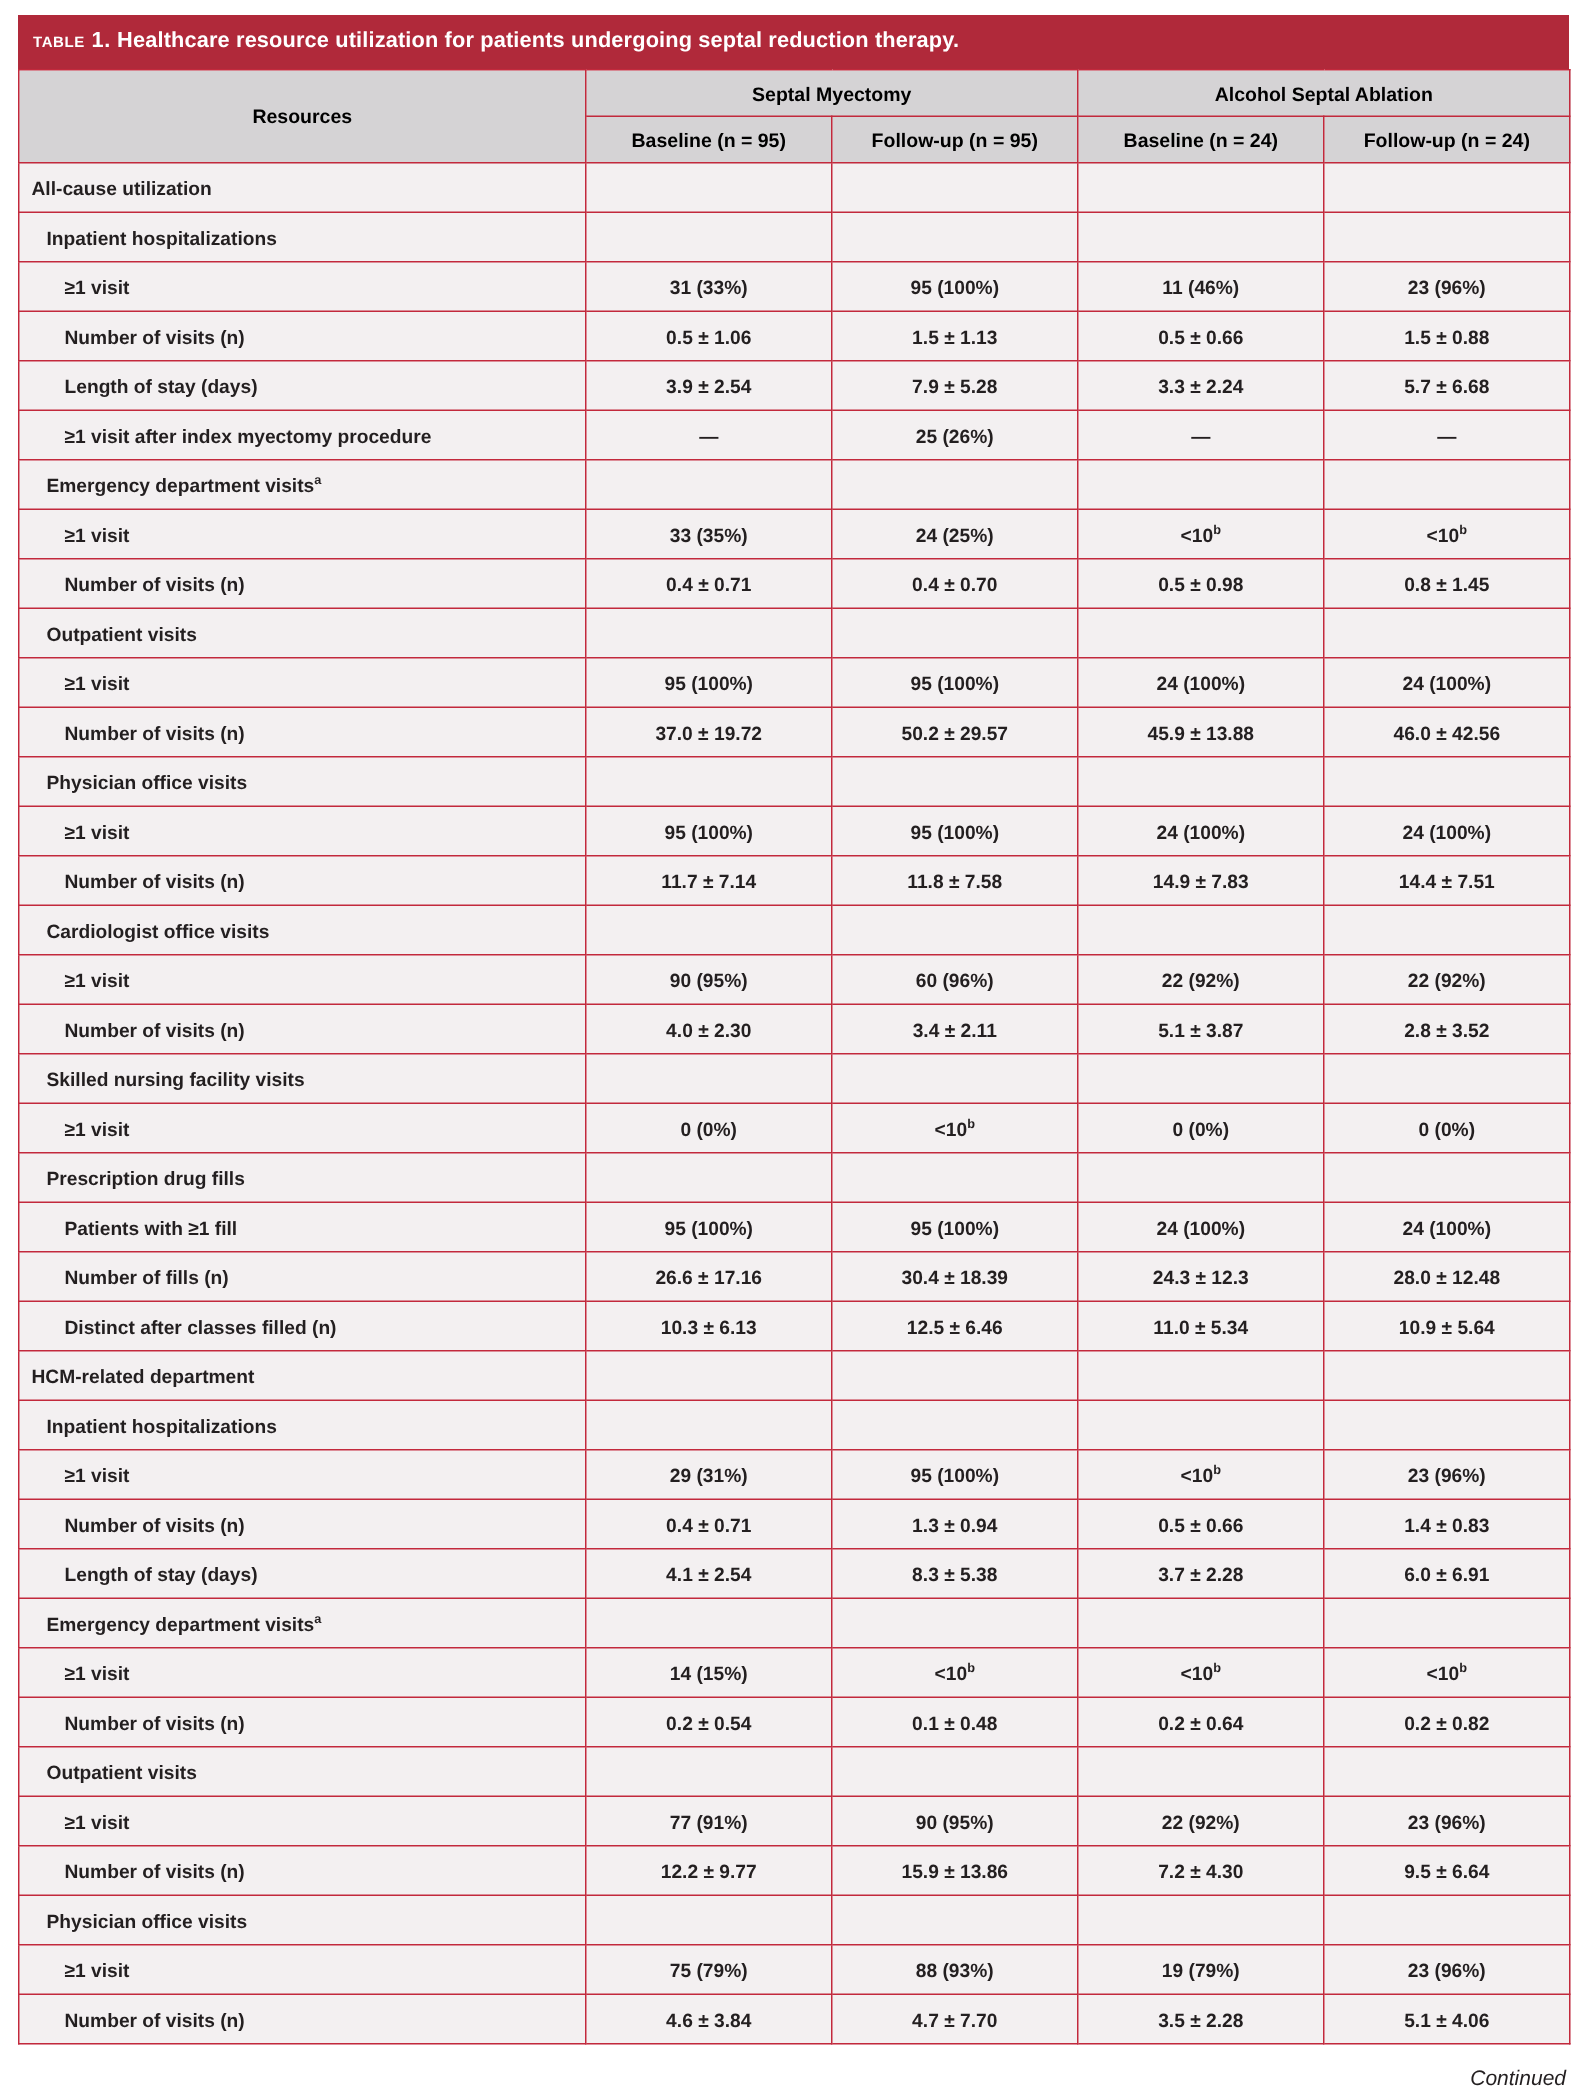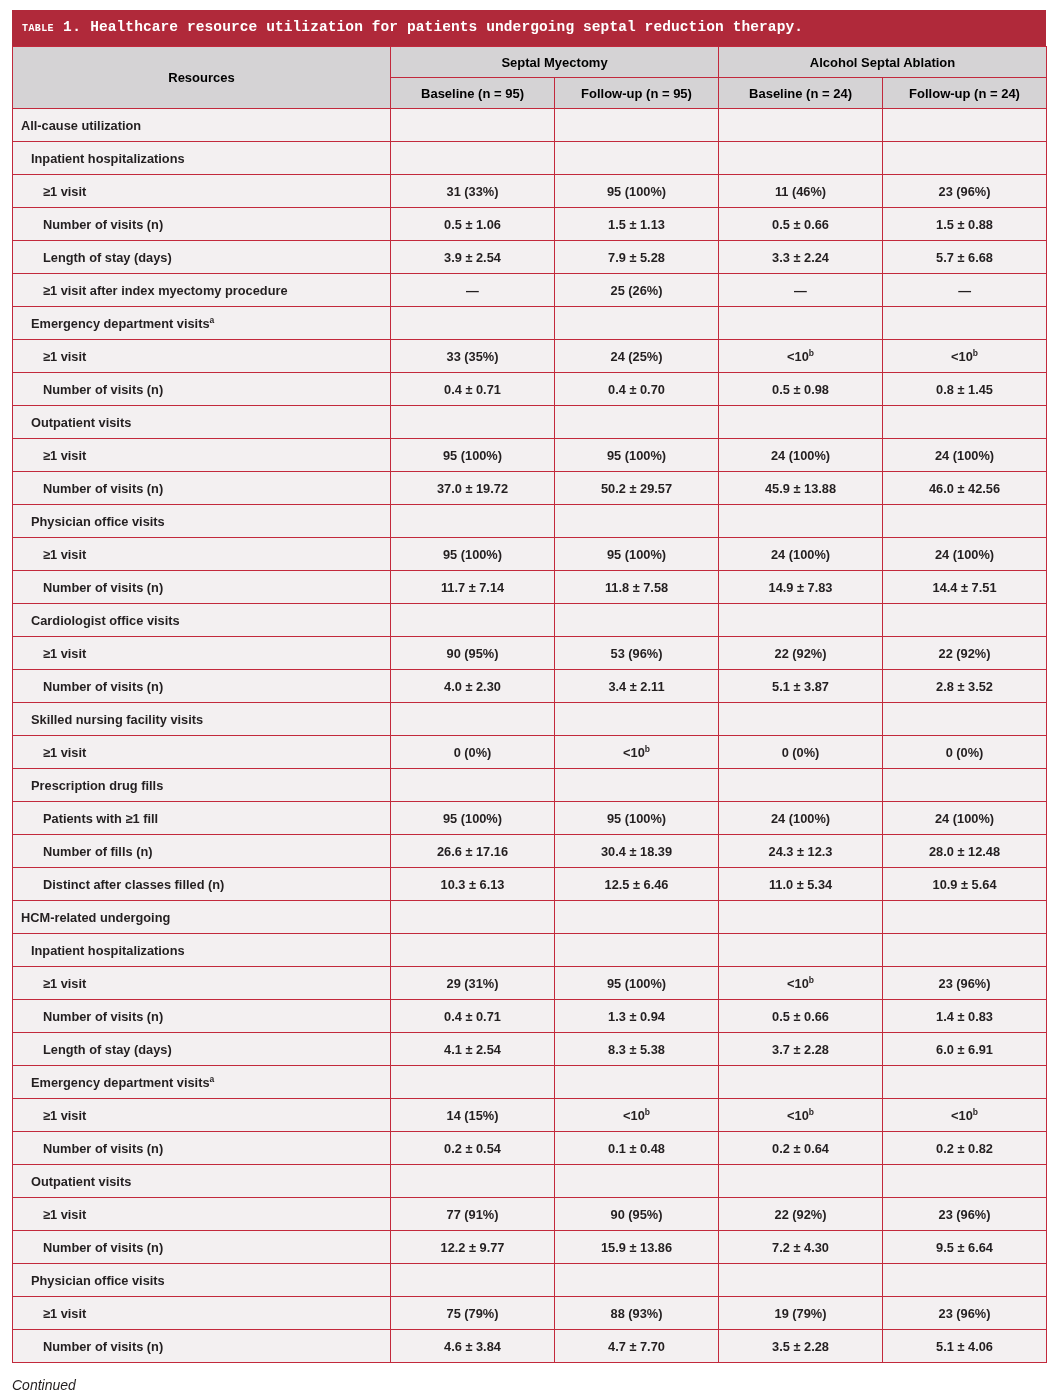--- a/index.html
+++ b/index.html
@@ -22,21 +22,20 @@
   }
   
   .table-title {
     background: #b0293a;
     color: #ffffff;
     font-size: 14.5px;
     font-weight: bold;
     line-height: 1.2;
     padding: 9px 10px 10px 10px;
     letter-spacing: 0.1px;
-    font-family: Liberation Mono, monospace;
   }
   .table-title .tnum {
     font-variant: small-caps;
     text-transform: lowercase;
     font-weight: bold;
     letter-spacing: 0.4px;
   }
   
   table.t1 {
     width: 1034px;
@@ -86,20 +85,21 @@
   .lv2 { padding-left: 30px !important; }
 
   sup {
     font-size: 8.5px;
     vertical-align: super;
     line-height: 0;
     font-weight: bold;
   }
   
   .continued {
+    text-align: right;
     font-style: italic;
     font-size: 14px;
     color: #231f20;
     padding: 14px 2px 0 0;
     width: 1034px;
   }
 </style>
 </head>
 <body>
 
@@ -240,21 +240,21 @@
         <tr>
           <td class="lbl lv1">Cardiologist office visits</td>
           <td class="val"></td>
           <td class="val"></td>
           <td class="val"></td>
           <td class="val"></td>
         </tr>
         <tr>
           <td class="lbl lv2">≥1 visit</td>
           <td class="val">90 (95%)</td>
-          <td class="val">53 (96%)</td>
+          <td class="val">60 (96%)</td>
           <td class="val">22 (92%)</td>
           <td class="val">22 (92%)</td>
         </tr>
         <tr>
           <td class="lbl lv2">Number of visits (n)</td>
           <td class="val">4.0 ± 2.30</td>
           <td class="val">3.4 ± 2.11</td>
           <td class="val">5.1 ± 3.87</td>
           <td class="val">2.8 ± 3.52</td>
         </tr>
@@ -294,21 +294,21 @@
           <td class="val">28.0 ± 12.48</td>
         </tr>
         <tr>
           <td class="lbl lv2">Distinct after classes filled (n)</td>
           <td class="val">10.3 ± 6.13</td>
           <td class="val">12.5 ± 6.46</td>
           <td class="val">11.0 ± 5.34</td>
           <td class="val">10.9 ± 5.64</td>
         </tr>
         <tr>
-          <td class="lbl lv0">HCM-related undergoing</td>
+          <td class="lbl lv0">HCM-related department</td>
           <td class="val"></td>
           <td class="val"></td>
           <td class="val"></td>
           <td class="val"></td>
         </tr>
         <tr>
           <td class="lbl lv1">Inpatient hospitalizations</td>
           <td class="val"></td>
           <td class="val"></td>
           <td class="val"></td>

